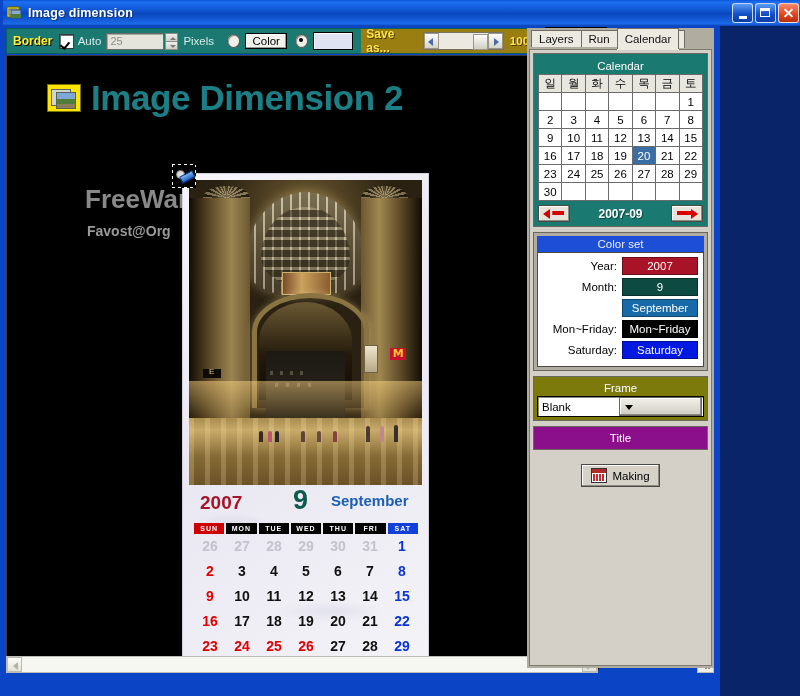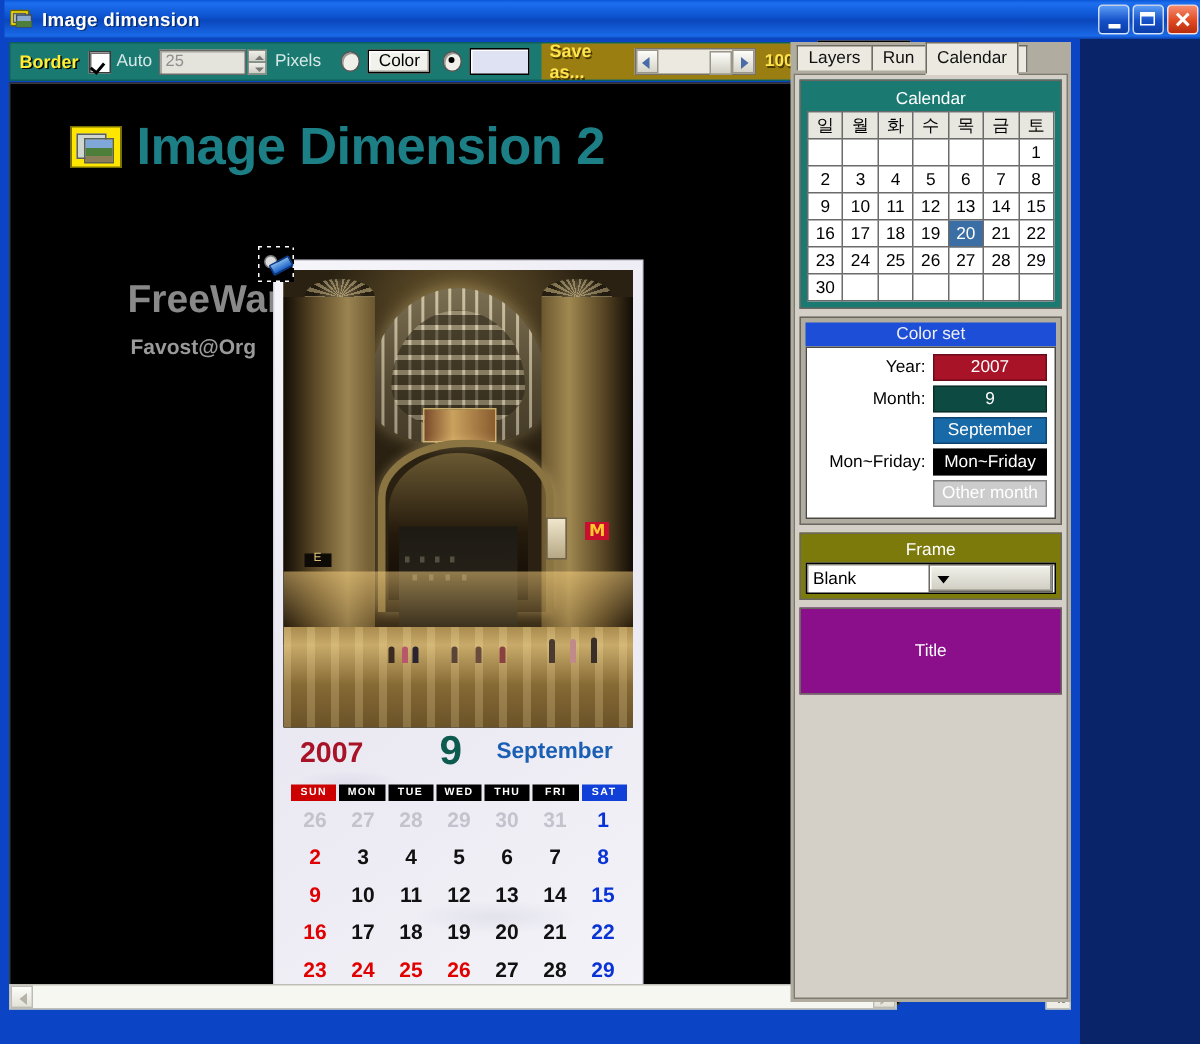--- a/index.html
+++ b/index.html
@@ -242,21 +242,21 @@
   .navbtn.l:after{left:10px;width:15px;}
   .navbtn.r:after{right:10px;width:15px;}
   .ymlabel{color:#fff;font-size:12px;font-weight:bold;text-shadow:1px 1px 0 #0b4a44;}
   .grp.col{background:#b0aca0;padding:3px;}
   .colbox{background:#fff;border:1px solid #4a4a44;padding:4px 5px;}
   .crow{display:flex;align-items:center;margin-bottom:3px;}
   .clab{width:74px;text-align:right;font-size:11.5px;color:#000;padding-right:5px;}
   .cval{flex:1;text-align:center;font-size:11.5px;color:#fff;padding:2px 0;
         border:1px solid rgba(0,0,0,.35);}
   .grp.frm{background:#7d7a0c;padding:3px;}
-  .grp.ttl{background:#8b0f8b;padding:20px;}
+  .grp.ttl{background:#8b0f8b;padding:3px;}
   .combo{display:flex;background:#fff;border:1px solid #000;
          box-shadow:inset 1px 1px 0 #8d8b80;height:19px;align-items:center;}
   .combo span{flex:1;font-size:11.5px;padding-left:4px;color:#000;}
   .combo .arr{width:17px;height:17px;background:linear-gradient(180deg,#f2f1ea,#cfcdc2);
      border:1px solid #6a6760;box-shadow:inset -1px -1px 0 #8d8b80,inset 1px 1px 0 #fff;
      position:relative;margin-right:1px;}
   .combo .arr:after{content:"";position:absolute;left:4.5px;top:7px;
      border-left:4px solid transparent;border-right:4px solid transparent;border-top:5px solid #000;}
   .makewrap{display:flex;justify-content:center;margin-top:14px;}
   .makebtn{display:flex;align-items:center;gap:5px;background:#d6d2c8;
@@ -532,20 +532,29 @@
                 <td>30</td>
                 <td></td>
                 <td></td>
                 <td></td>
                 <td></td>
                 <td></td>
                 <td></td>
               </tr>
             </tbody>
         </table>
+        <div class="calnav">
+          <span class="navbtn l">
+              <span class="hd"></span>
+            </span>
+          <span class="ymlabel">2007-09</span>
+          <span class="navbtn r">
+              <span class="hd"></span>
+            </span>
+        </div>
       </div>
 
       <div class="grp col">
         <div class="grp-hd hd-col">Color set</div>
         <div class="colbox" id="colorset-rows">
             <div class="crow">
               <span class="clab">Year:</span>
               <span class="cval" style="background: rgb(168, 19, 39); color: rgb(255, 255, 255);">2007</span>
             </div>
             <div class="crow">
@@ -554,36 +563,42 @@
             </div>
             <div class="crow">
               <span class="clab"></span>
               <span class="cval" style="background: rgb(23, 105, 168); color: rgb(255, 255, 255);">September</span>
             </div>
             <div class="crow">
               <span class="clab">Mon~Friday:</span>
               <span class="cval" style="background: rgb(0, 0, 0); color: rgb(255, 255, 255);">Mon~Friday</span>
             </div>
             <div class="crow">
-              <span class="clab"></span>
-              <span class="cval" style="background: rgb(204, 204, 204); color: rgb(255, 255, 255);">Other month</span>
+              <span class="clab">Saturday:</span>
+              <span class="cval" style="background: rgb(0, 24, 224); color: rgb(255, 255, 255);">Saturday</span>
             </div>
           </div>
       </div>
 
       <div class="grp frm">
         <div class="grp-hd hd-frm">Frame</div>
         <div class="combo">
           <span>Blank</span>
           <span class="arr"></span>
         </div>
       </div>
 
       <div class="grp ttl">
         <div class="grp-hd hd-ttl">Title</div>
       </div>
 
+      <div class="makewrap">
+        <span class="makebtn">
+          <span class="mkico"></span>
+          <span>Making</span>
+        </span>
+      </div>
 
     </div>
   </div>
 
   <div class="bottomedge"></div>
 </div>
 
 </body></html>

